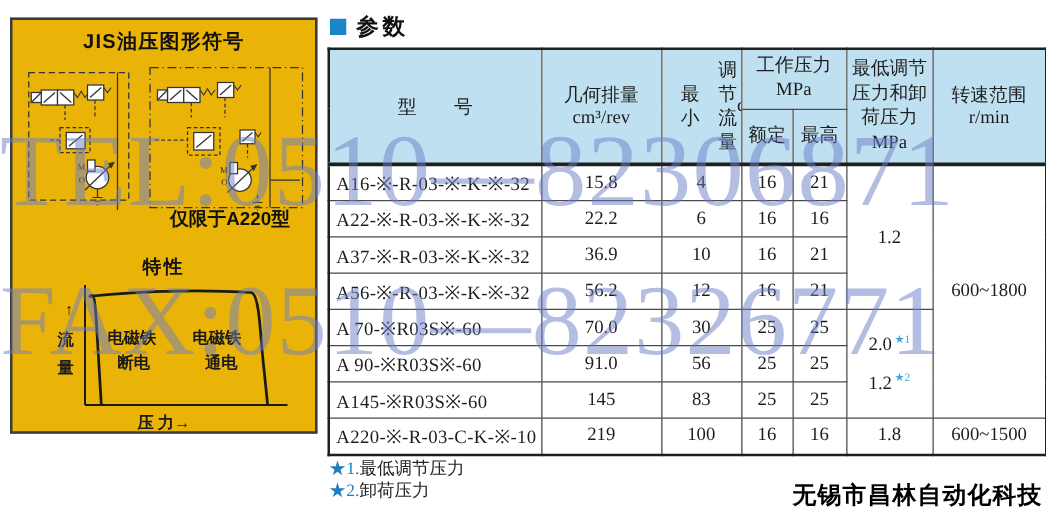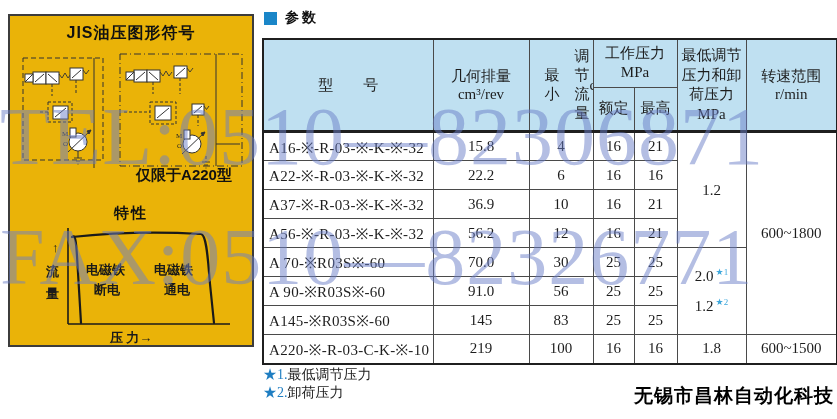--- a/index.html
+++ b/index.html
@@ -41,21 +41,21 @@
     font-family:"Liberation Sans", sans-serif; font-weight:bold;
     font-size:15px; color:#111; letter-spacing:2px;
   }
   .char-chart { position:absolute; left:8px; top:206px; }
   .char-chart text { font-family:"Liberation Serif", serif; fill:#1a1a1a; }
 
   
   .params-heading {
     position:absolute; left:264px; top:9px; z-index:2;
     font-family:"Liberation Sans", sans-serif; font-weight:bold;
-    font-size:14px; color:#111; letter-spacing:3px;
+    font-size:18px; color:#111; letter-spacing:3px;
     display:flex; align-items:center; gap:8px;
   }
   .blue-square { width:13px; height:13px; background:#1a86c8; display:inline-block; }
 
   .param-table {
     position:absolute; left:262px; top:38px; width:574px; z-index:2;
     border-collapse:collapse; table-layout:fixed;
     font-family:"Liberation Serif", serif; font-size:15px; color:#1d1d1d;
     border:2px solid #1f1f1f;
   }

